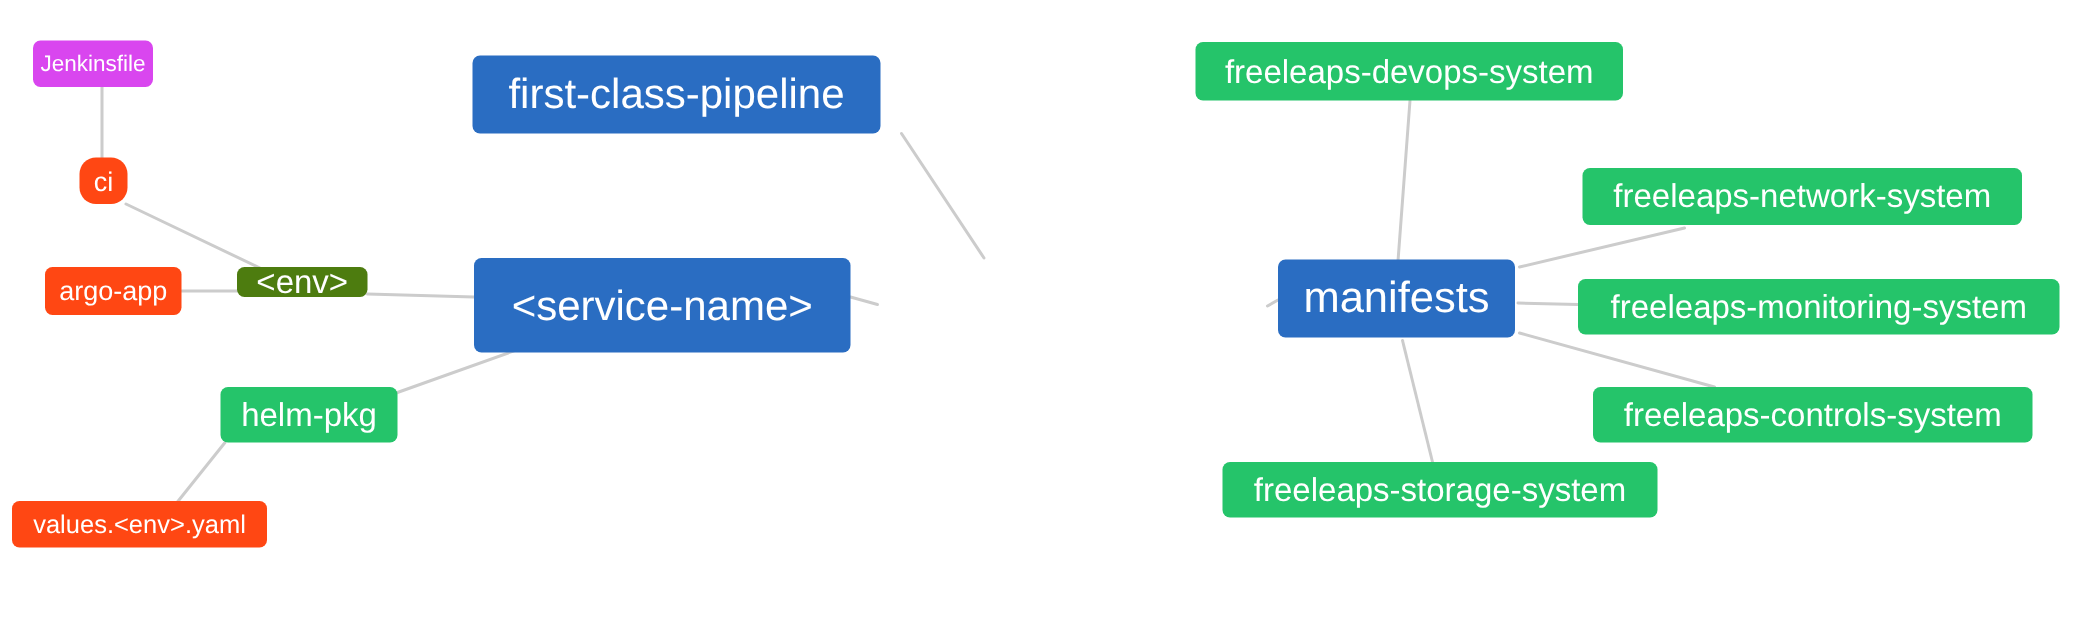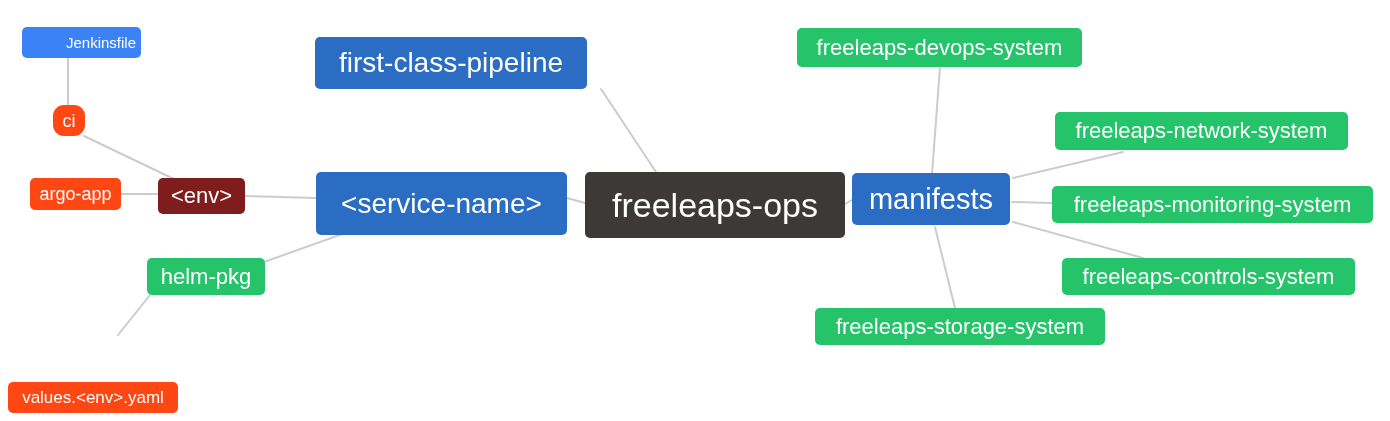--- a/index.html
+++ b/index.html
@@ -51,29 +51,28 @@
     <line x1="567" y1="198" x2="585" y2="203" stroke="#CCCCCC"></line>
     <line x1="601" y1="89" x2="656" y2="172" stroke="#CCCCCC"></line>
     <line x1="845" y1="204" x2="852" y2="200" stroke="#CCCCCC"></line>
     <line x1="932" y1="174" x2="940" y2="67" stroke="#CCCCCC"></line>
     <line x1="1013" y1="178" x2="1123" y2="152" stroke="#CCCCCC"></line>
     <line x1="1012" y1="202" x2="1052" y2="203" stroke="#CCCCCC"></line>
     <line x1="1013" y1="222" x2="1143" y2="258" stroke="#CCCCCC"></line>
     <line x1="935" y1="227" x2="955" y2="308" stroke="#CCCCCC"></line>
   </svg>
 
-  <div class="node" style="left: 22px; top: 27px; width: 80px; height: 31px; font-size: 15px; background-color: #3b82f6; padding-left: 39px;">Jenkinsfile</div>
+  <div class="node" style="left: 22px; top: 27px; width: 80px; height: 31px; font-size: 15px; background-color: #d946ef;">Jenkinsfile</div>
   <div class="node" style="left: 53px; top: 105px; width: 32px; height: 31px; font-size: 18px; background-color: rgb(255, 71, 19); border-radius: 11px;">ci</div>
   <div class="node" style="left: 30px; top: 178px; width: 91px; height: 32px; font-size: 18px; background-color: rgb(255, 71, 19);">argo-app</div>
-  <div class="node" style="left: 158px; top: 178px; width: 87px; height: 36px; font-size: 22px; background-color: #7f1d1d;">&lt;env&gt;</div>
+  <div class="node" style="left: 158px; top: 178px; width: 87px; height: 20px; font-size: 22px; background-color: #4d7c0f;">&lt;env&gt;</div>
   <div class="node" style="left: 147px; top: 258px; width: 118px; height: 37px; font-size: 22px; background-color: rgb(37, 196, 106);">helm-pkg</div>
-  <div class="node" style="left: 8px; top: 334px; width: 170px; height: 31px; font-size: 17px; background-color: rgb(255, 71, 19); margin-top: 48px;">values.&lt;env&gt;.yaml</div>
+  <div class="node" style="left: 8px; top: 334px; width: 170px; height: 31px; font-size: 17px; background-color: rgb(255, 71, 19);">values.&lt;env&gt;.yaml</div>
   <div class="node" style="left: 315px; top: 37px; width: 272px; height: 52px; font-size: 28px; background-color: rgb(42, 109, 194);">first-class-pipeline</div>
   <div class="node" style="left: 316px; top: 172px; width: 251px; height: 63px; font-size: 28px; background-color: rgb(42, 109, 194);">&lt;service-name&gt;</div>
-  <div class="node" style="left: 585px; top: 172px; width: 260px; height: 66px; font-size: 34px; background-color: rgb(60, 57, 55);">freeleaps-ops</div>
   <div class="node" style="left: 852px; top: 173px; width: 158px; height: 52px; font-size: 29px; background-color: rgb(42, 109, 194);">manifests</div>
   <div class="node" style="left: 797px; top: 28px; width: 285px; height: 39px; font-size: 22px; background-color: rgb(37, 196, 106);">freeleaps-devops-system</div>
   <div class="node" style="left: 1055px; top: 112px; width: 293px; height: 38px; font-size: 22px; background-color: rgb(37, 196, 106);">freeleaps-network-system</div>
   <div class="node" style="left: 1052px; top: 186px; width: 321px; height: 37px; font-size: 22px; background-color: rgb(37, 196, 106);">freeleaps-monitoring-system</div>
   <div class="node" style="left: 1062px; top: 258px; width: 293px; height: 37px; font-size: 22px; background-color: rgb(37, 196, 106);">freeleaps-controls-system</div>
   <div class="node" style="left: 815px; top: 308px; width: 290px; height: 37px; font-size: 22px; background-color: rgb(37, 196, 106);">freeleaps-storage-system</div>
 
 </div>
 
 </body></html>

